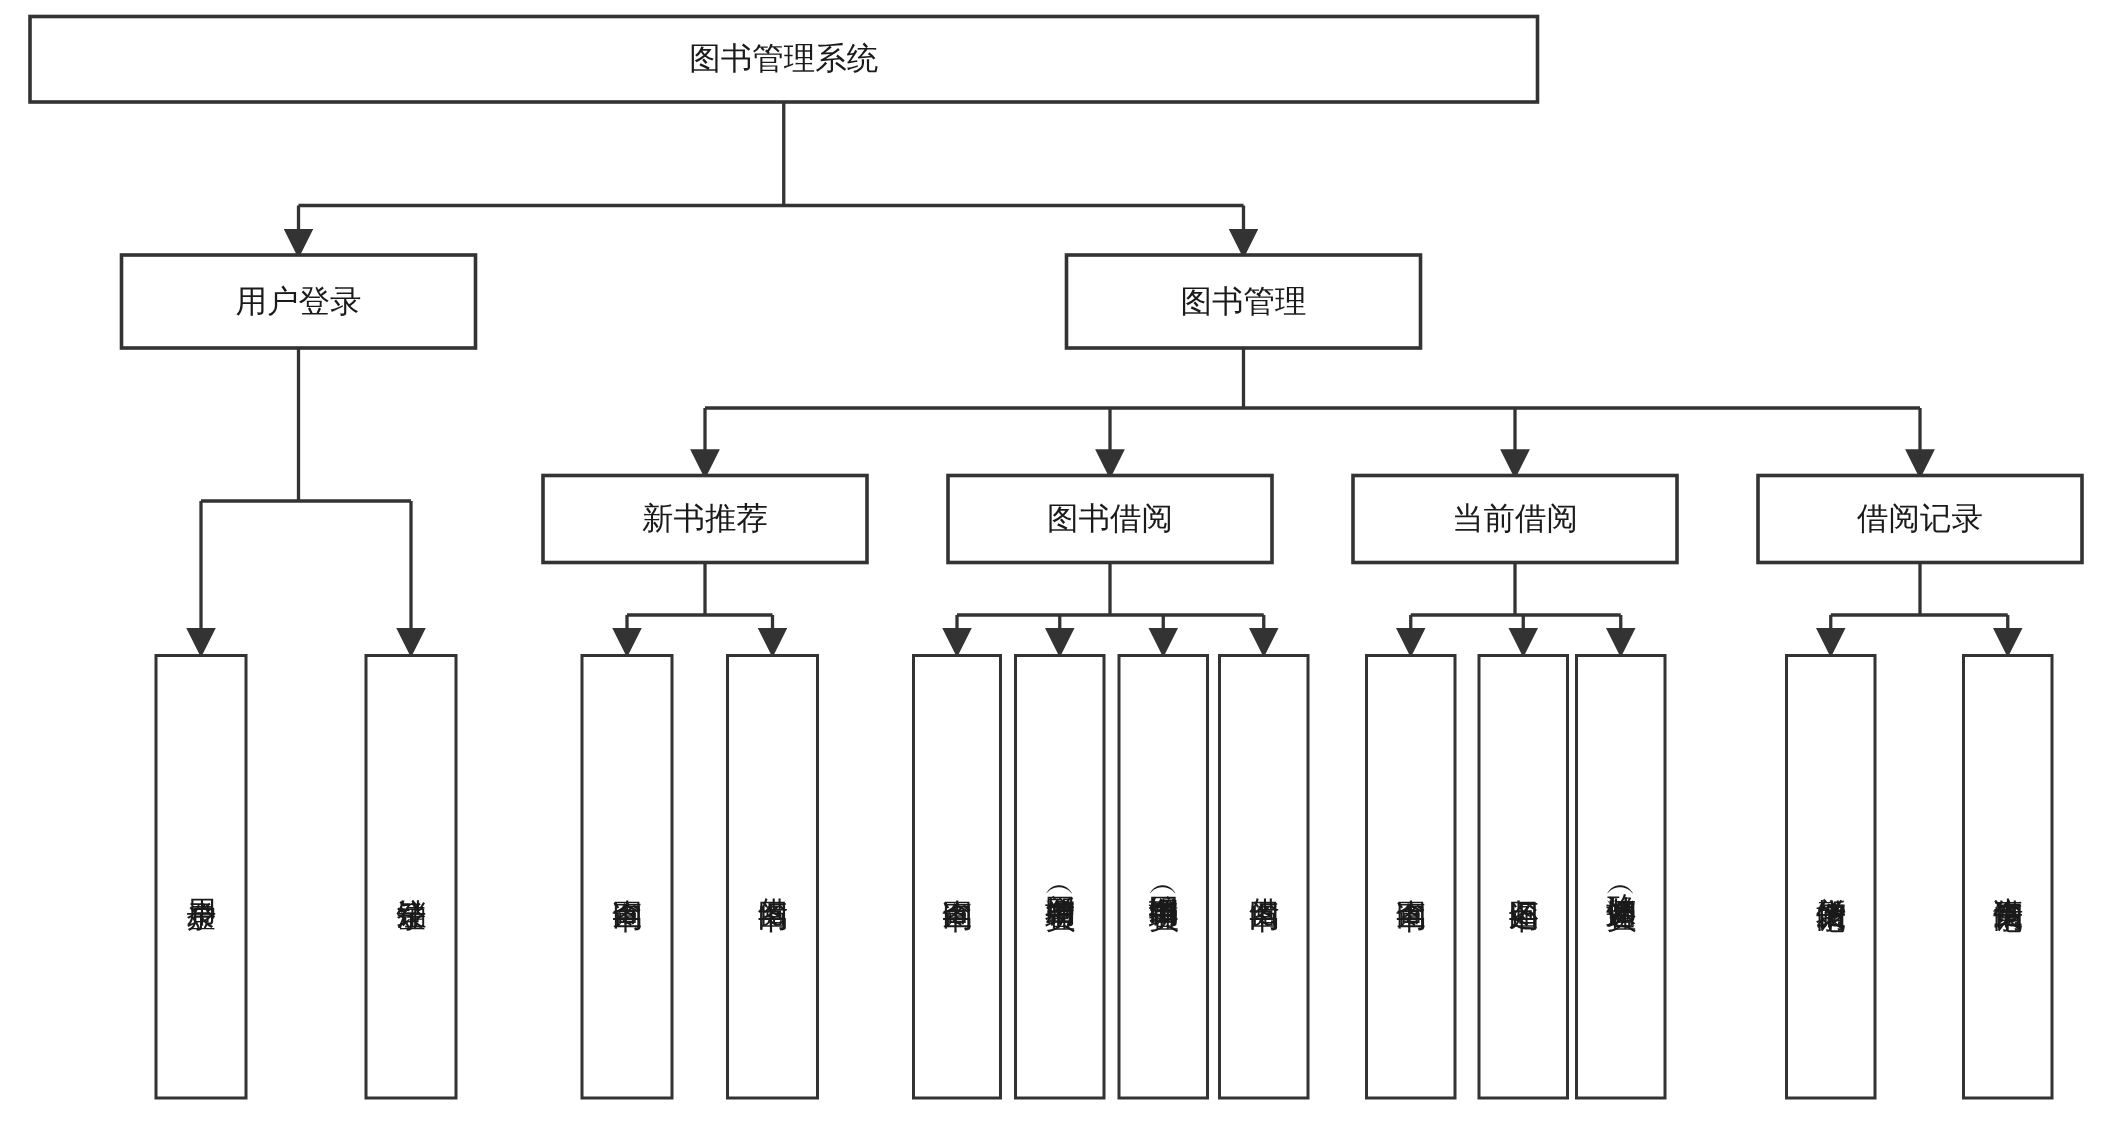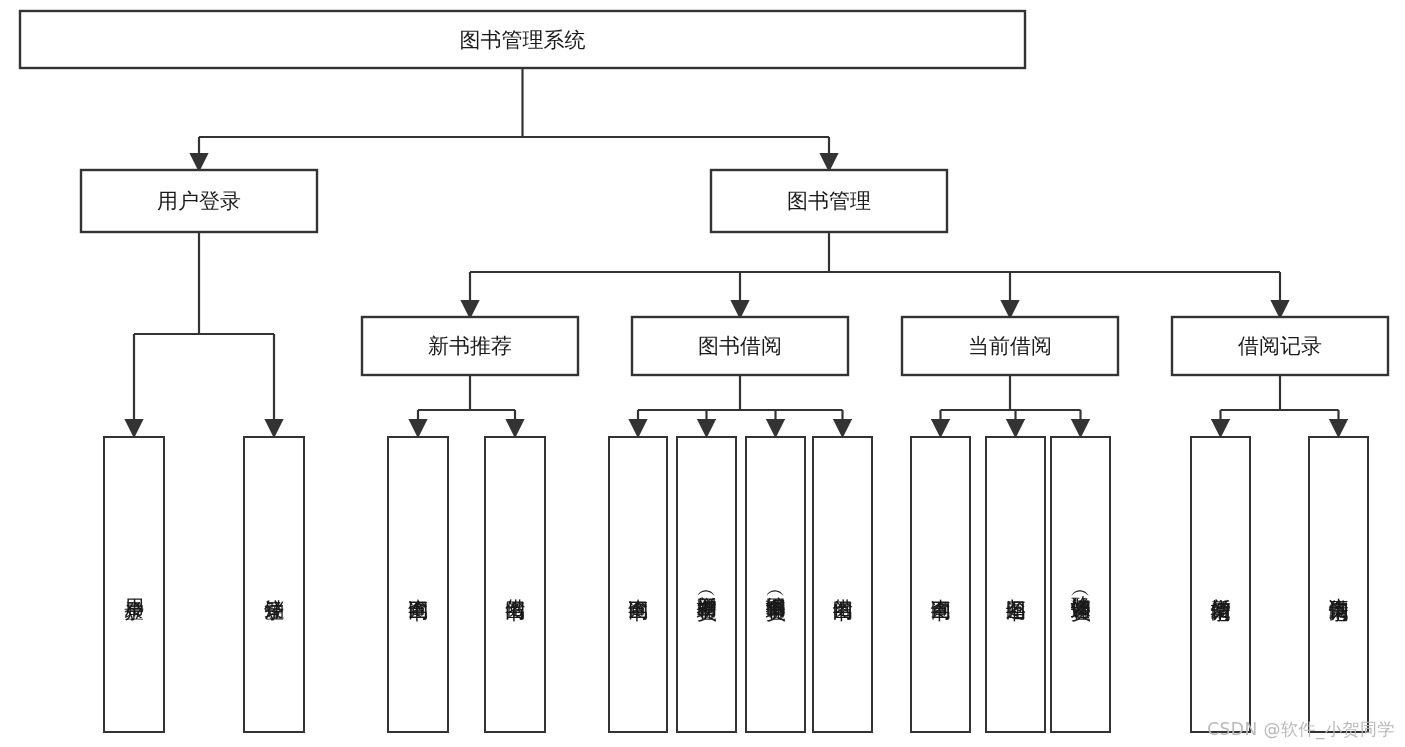--- a/index.html
+++ b/index.html
@@ -123,14 +123,13 @@
         <span class="vlabel">确认归还（管理员）</span>
       </div>
       <div class="leafbox" style="left: 1190px; top: 436px; width: 61px; height: 297px;">
         <span class="vlabel">新增借阅记录</span>
       </div>
       <div class="leafbox" style="left: 1308px; top: 436px; width: 61px; height: 297px;">
         <span class="vlabel">查询借阅记录</span>
       </div>
     </div>
 
-  <div class="watermark">CSDN @软件_小贺同学</div>
 </div>
 
 </body></html>

